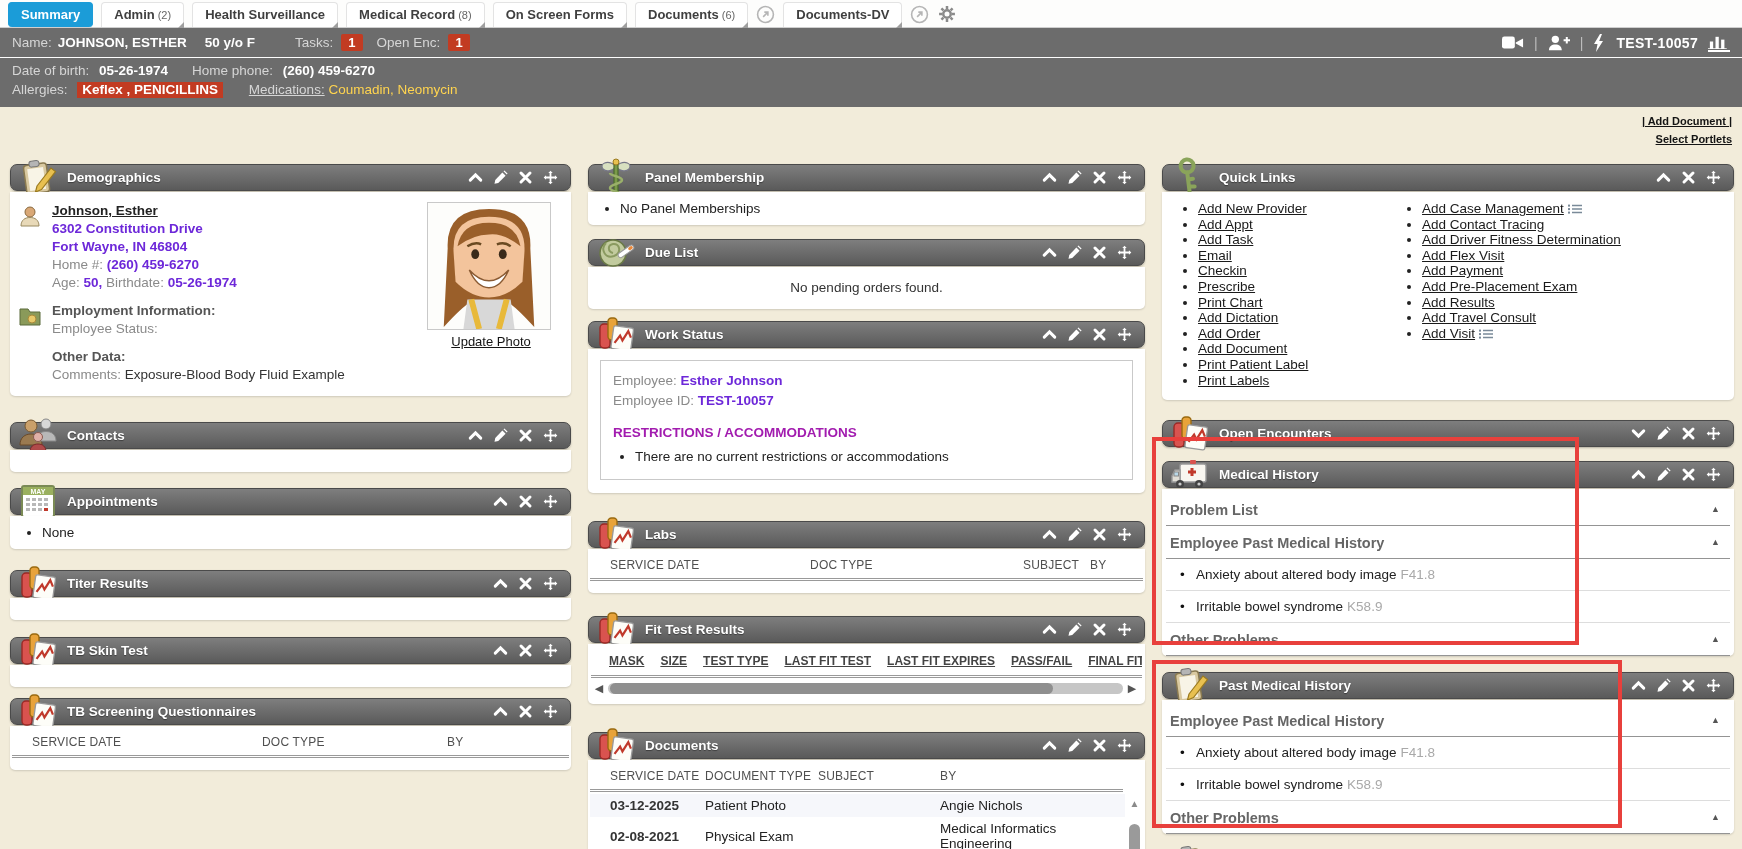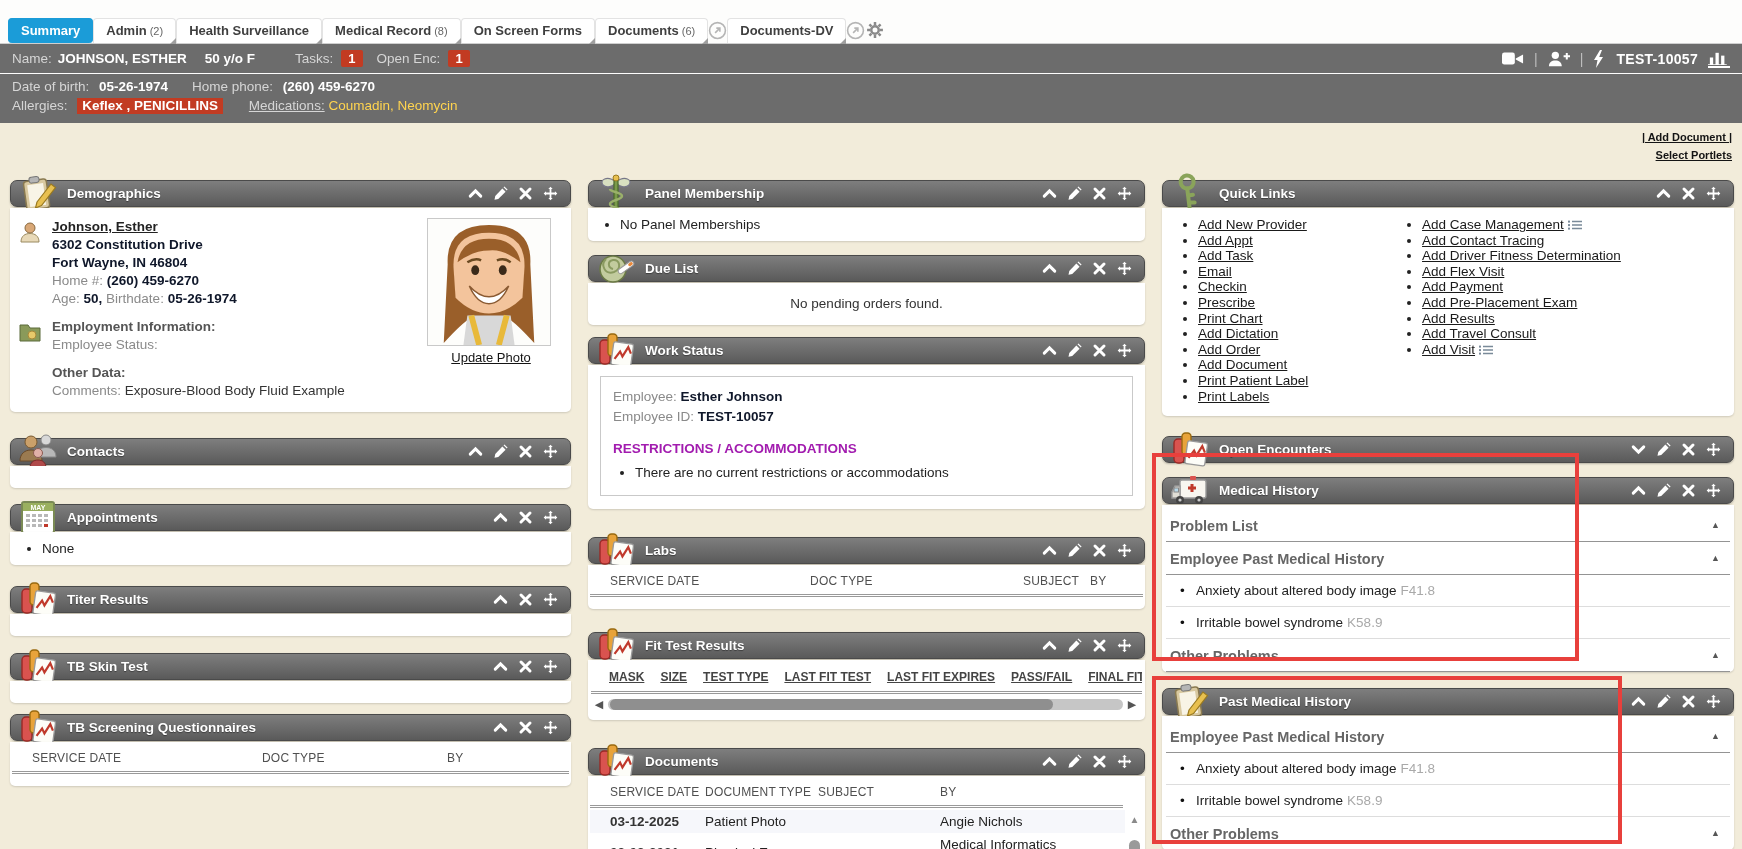--- a/index.html
+++ b/index.html
@@ -1,22 +1,22 @@
 <!DOCTYPE html>
 <html><head>
 <meta charset="utf-8">
 <style>
   * { box-sizing: border-box; margin: 0; padding: 0; }
   html,body { width:1742px; height:849px; overflow:hidden; background:#f2ecda;
     font-family:"Liberation Sans", sans-serif; }
   .page { position:relative; width:1742px; height:849px; }
 
   
-  .tabbar { display:flex; align-items:flex-end; background:#fdfdfc;
-    padding:2px 0 0 8px; height:44px; border-bottom:1px solid #cfcfcf; }
+  .tabbar { display:flex; align-items:flex-end; gap:8px; background:#fdfdfc;
+    padding:2px 0 0 8px; height:28px; border-bottom:1px solid #cfcfcf; }
   .tab { position:relative; background:#fff; border:1px solid #e3e3e3; border-bottom:none;
     color:#3f3f3f; font-size:13px; font-weight:bold; padding:4px 12px 5px;
     border-radius:4px 4px 0 0; cursor:pointer; white-space:nowrap; }
   .tab .cnt { font-weight:normal; font-size:11px; color:#666; margin-left:3px; }
   .tab::after { content:""; position:absolute; right:-1px; bottom:-1px;
     border-left:6px solid transparent; border-bottom:6px solid #9f9f9f; }
   .tab.active { background:#1b9cd8; color:#fff; border-color:#1b9cd8; border-radius:4px; }
   .tab.active::after { display:none; }
   .tab-ic { display:flex; align-items:center; margin-bottom:3px; cursor:pointer; }
 
@@ -64,21 +64,21 @@
     box-shadow:0 1px 2px rgba(0,0,0,.15); min-height:22px; position:relative; }
 
   
   .demo-body { display:flex; padding:10px 12px 12px 8px; font-size:13.5px; }
   .demo-left { flex:1; }
   .demo-row { display:flex; margin-bottom:10px; }
   .demo-gutter { width:34px; padding-top:2px; }
   .demo-gutter svg { width:24px; height:24px; }
   .demo-txt { line-height:18px; color:#404040; }
   .demo-name { font-weight:bold; text-decoration:underline; color:#222; cursor:pointer; }
-  .bold { font-weight:bold; color:#0f172a; }
+  .bold { font-weight:bold; color:#6d28d9; }
   .lbl { color:#8a8a8a; font-weight:normal; }
   .photo-wrap { width:128px; text-align:center; margin-right:4px; }
   .photo { width:124px; height:128px; border:1px solid #c9c9c9; background:#fff; }
   .upd-photo { font-size:13px; color:#141414; text-decoration:underline; cursor:pointer; display:inline-block; margin-top:4px; }
 
   ul.dotlist { list-style:disc; padding:8px 10px 8px 32px; font-size:13.5px; color:#222;border-radius:8px; }
   ul.dotlist li { line-height:17px; }
   .centered-note { text-align:center; padding:13px 0 14px; font-size:13.5px; color:#333; }
 
   

